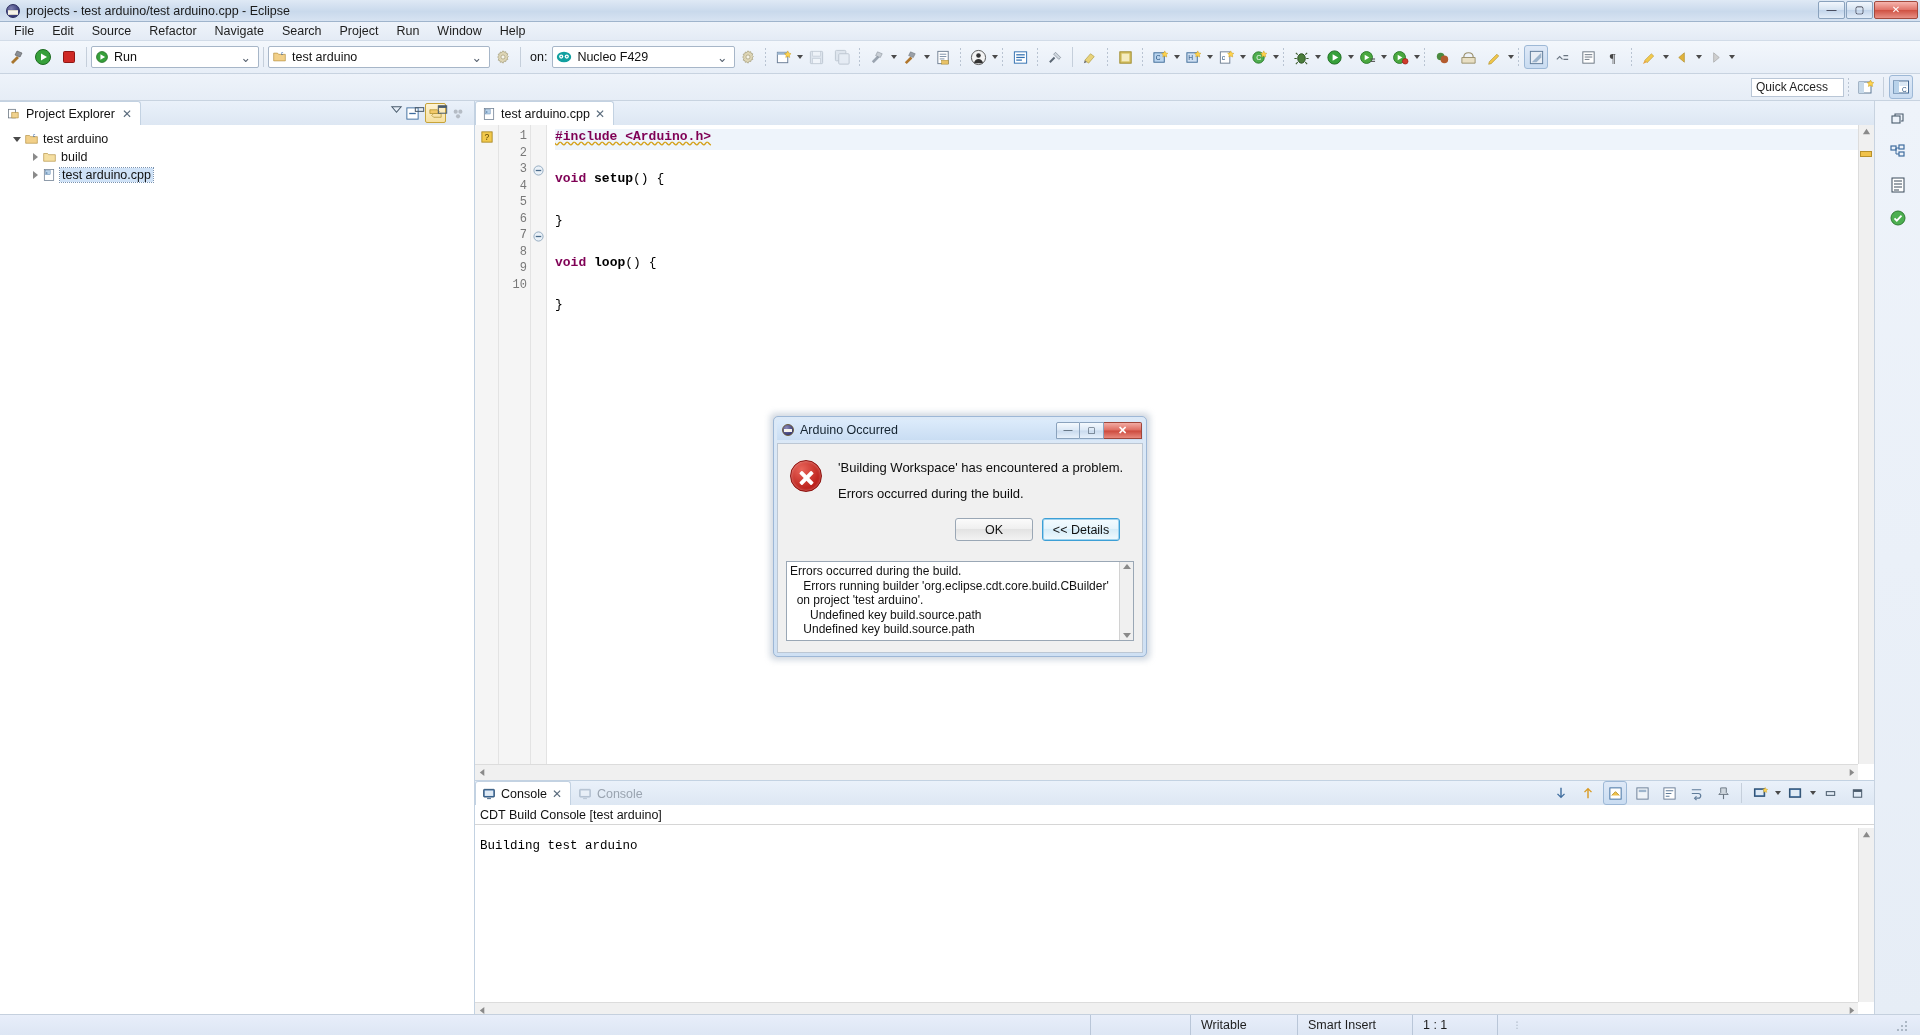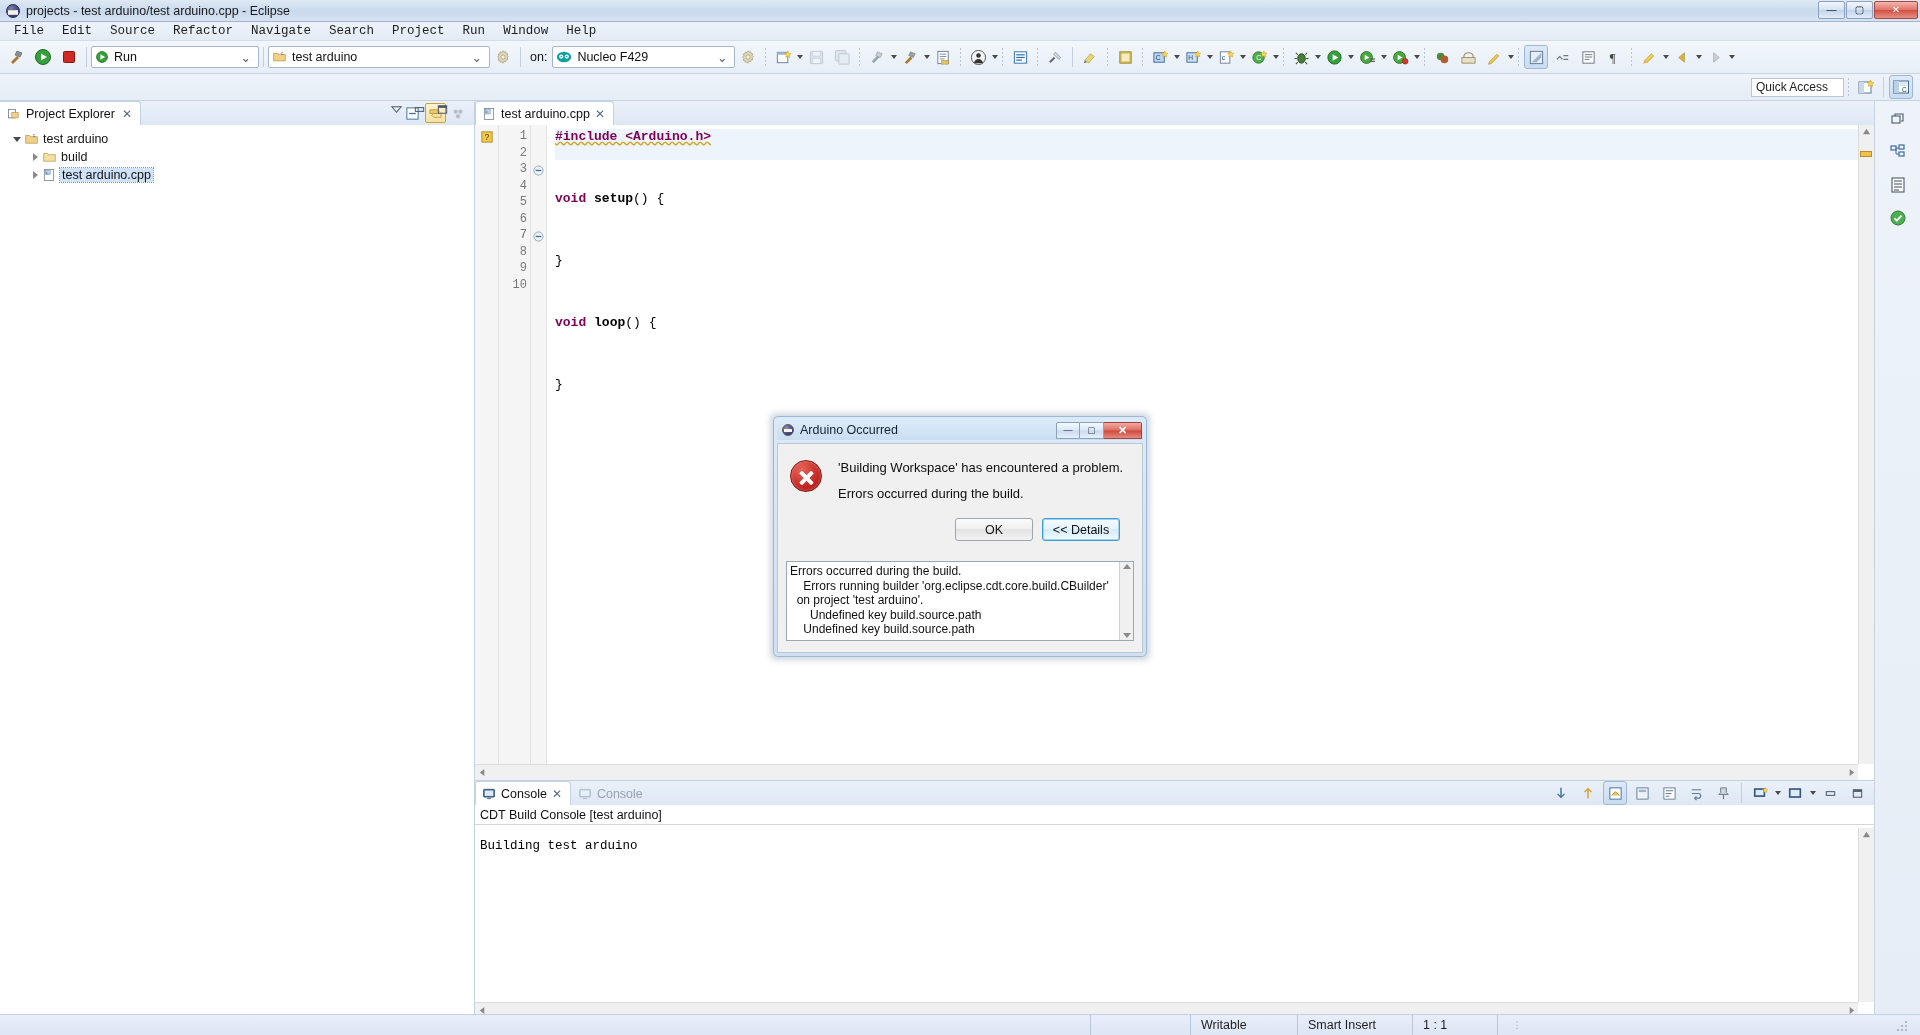--- a/index.html
+++ b/index.html
@@ -54,21 +54,21 @@
   }
 
   
   .menubar {
     position:absolute; left:0; top:22px; width:1920px; height:19px;
     background: linear-gradient(180deg,#eef3fa 0%, #e4ebf5 100%);
     display:flex; align-items:center; padding-left:5px;
     border-bottom:1px solid #d2dce8;
   }
   .menubar .menu-item {
-    padding: 7px 9px; font-size: 12.5px; color:#1d1d1d; white-space:nowrap;font-family:Liberation Mono, monospace;
+    padding: 7px 9px; font-size: 12.5px; color:#1d1d1d; white-space:nowrap;
   }
 
   
   .toolbar {
     position:absolute; left:0; top:41px; width:1920px; height:33px;
     background: linear-gradient(180deg,#f3f7fc 0%, #e7eef7 100%);
     border-bottom:1px solid #c8d3e0;
     display:flex; align-items:center; padding:0 4px;
   }
   .tb-btn {
@@ -145,21 +145,21 @@
   .gutter {
     width:32px; text-align:right; padding-top:4px; padding-right:3px;
     font-family:"Liberation Mono", monospace; font-size:12px; color:#787878; background:#f5f5f5;
     border-right:1px solid #e3e3e3;
   }
   .fold-col { width:16px; background:#f5f5f5; padding-top:4px; border-right:1px solid #e3e3e3;}
   .code {
     flex:1; padding-top:4px; padding-left:8px;
     font-family:"Liberation Mono", monospace; font-size:13px; color:#000; line-height:16.5px;
   }
-  .code .ln { height:31px; white-space:pre; }
+  .code .ln { height:21px; white-space:pre; }
   .kw { color:#7f0055; font-weight:bold;margin-top:44px; }
   .pp { color:#7f0055; font-weight:bold; }
   .warn-underline { text-decoration: underline wavy #d4a017; text-decoration-skip-ink:none; }
   .ed-vscroll { position:absolute; right:0; top:24px; bottom:16px; width:16px; background:#f0f0f0; border-left:1px solid #dcdcdc; }
   .ed-hscroll { position:absolute; left:0; right:16px; bottom:0; height:16px; background:#f0f0f0; border-top:1px solid #dcdcdc; display:flex; justify-content:space-between; align-items:center; }
   .sc-arrow { width:14px; height:14px; display:flex; align-items:center; justify-content:center; color:#7a7a7a; font-size:8px; }
 
   
   .console {
     position:absolute; left:474px; top:780px; width:1400px; height:238px;

